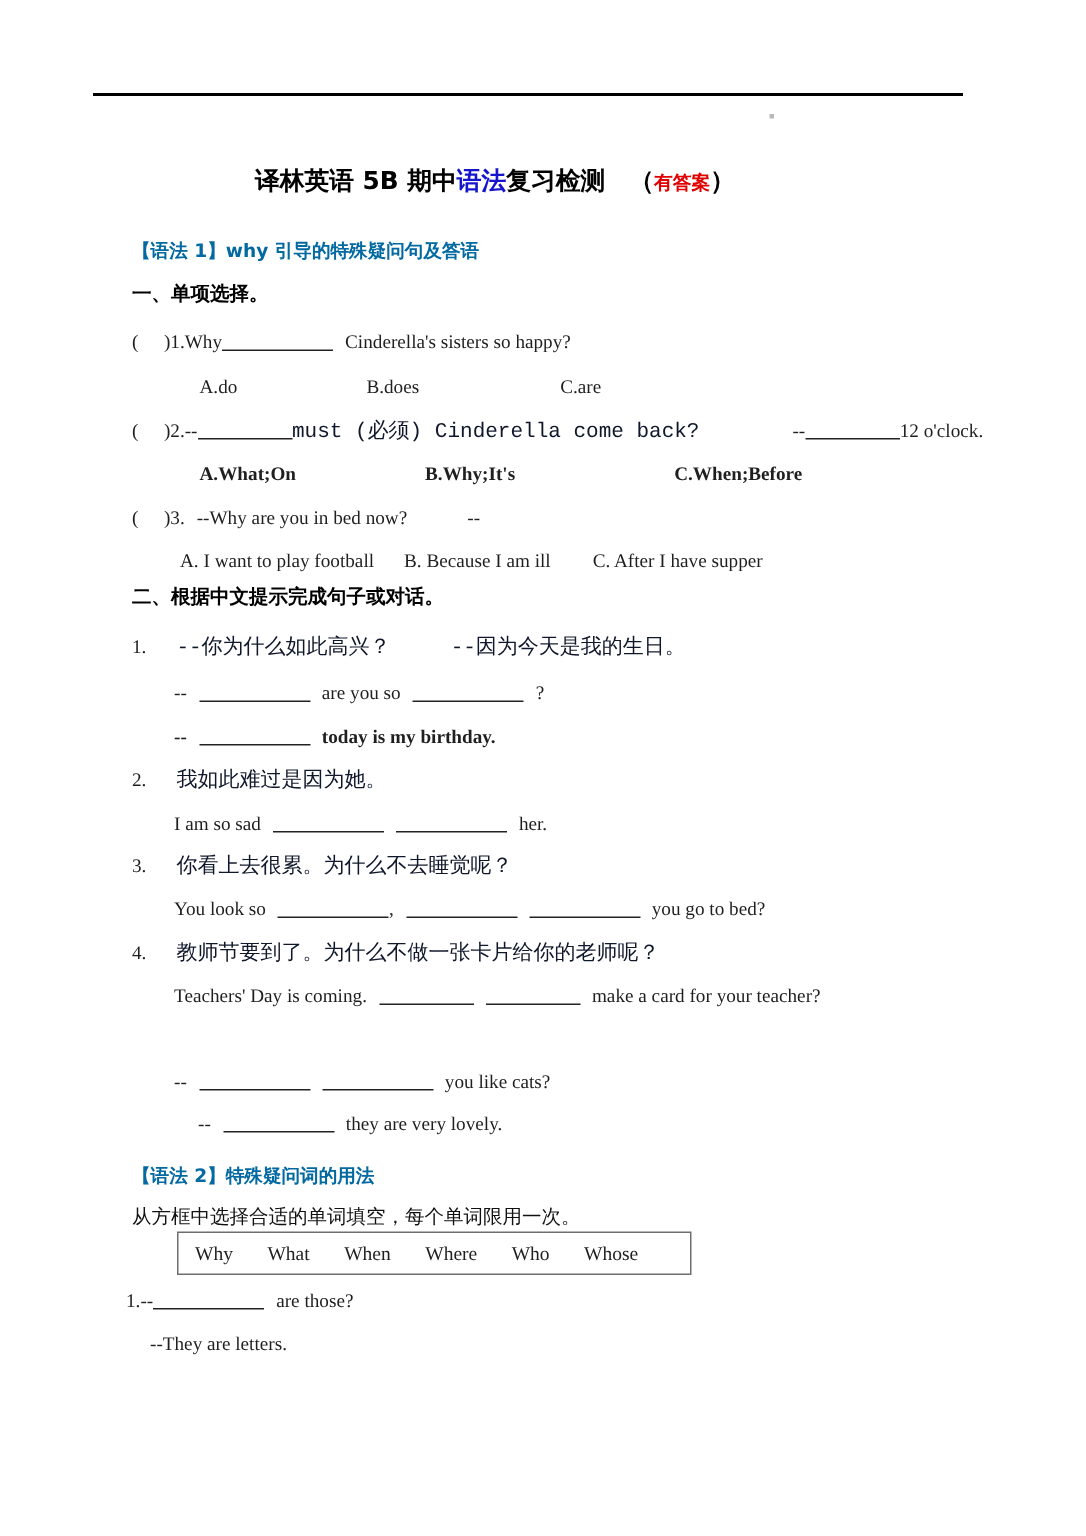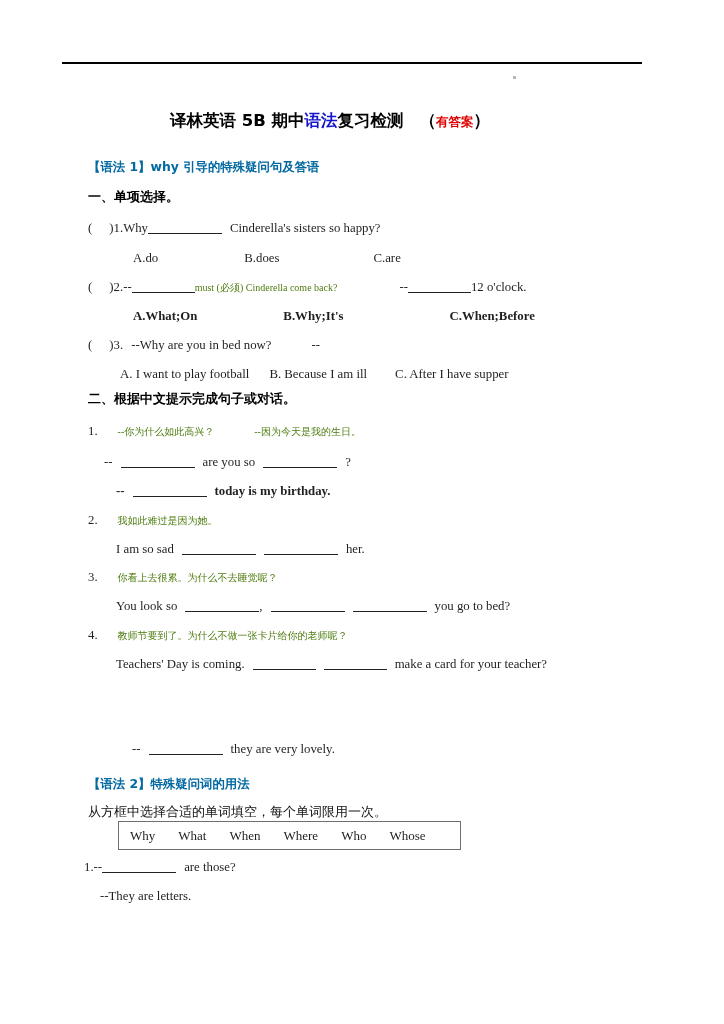--- a/index.html
+++ b/index.html
@@ -77,23 +77,23 @@
     font-size: 12.4px;
     color: #0369a1;
   }
   .sec-cn {
     font-family: "DejaVu Sans", "Liberation Sans", sans-serif;
     font-weight: bold;
     font-size: 13px;
     color: #000;
   }
   .cn {
-    font-family: Liberation Serif, serif;
-    font-size: 10px;
-    color: #4d7c0f;
+    font-family: Liberation Mono, monospace;
+    font-size: 14px;
+    color: #0f172a;
   }
   .cn-big {
     font-family: "DejaVu Sans", "Liberation Sans", sans-serif;
     font-size: 13px;
     color: #111;
   }
   .en {
     font-family: "Liberation Serif", "DejaVu Serif", serif;
     font-size: 12.8px;
     color: #1f1f1f;
@@ -179,21 +179,21 @@
   </div>
   <div class="ln en" style="left:120px; top:367px;">
     <span>A. I want to play football</span><span class="sp-m"></span><span>B. Because I am ill</span><span class="sp-m"></span><span class="sp-s"></span><span>C. After I have supper</span>
   </div>
 
   <div class="ln sec-cn" style="left:88px; top:392px;">二、根据中文提示完成句子或对话。</div>
 
   <div class="ln" style="left:88px; top:424px;">
     <span class="en">1.</span><span class="sp-m"></span><span class="cn">--你为什么如此高兴？</span><span class="sp-l"></span><span class="cn">--因为今天是我的生日。</span>
   </div>
-  <div class="ln en" style="left:104px; top:455px;">
+  <div class="ln en" style="left:116px; top:455px;">
     <span>--</span><span class="sp-s"></span><span class="blank b-lg"></span><span class="sp-s"></span><span>are you so</span><span class="sp-s"></span><span class="blank b-lg"></span><span class="sp-s"></span><span>?</span>
   </div>
   <div class="ln en" style="left:116px; top:484px;font-weight:bold;">
     <span>--</span><span class="sp-s"></span><span class="blank b-lg"></span><span class="sp-s"></span><span>today is my birthday.</span>
   </div>
 
   <div class="ln" style="left:88px; top:513px;">
     <span class="en">2.</span><span class="sp-m"></span><span class="cn">我如此难过是因为她。</span>
   </div>
   <div class="ln en" style="left:116px; top:542px;">
@@ -207,20 +207,23 @@
     <span>You look so</span><span class="sp-s"></span><span class="blank b-lg"></span><span>,</span><span class="sp-s"></span><span class="blank b-lg"></span><span class="sp-s"></span><span class="blank b-lg"></span><span class="sp-s"></span><span>you go to bed?</span>
   </div>
 
   <div class="ln" style="left:88px; top:628px;">
     <span class="en">4.</span><span class="sp-m"></span><span class="cn">教师节要到了。为什么不做一张卡片给你的老师呢？</span>
   </div>
   <div class="ln en" style="left:116px; top:657px;">
     <span>Teachers' Day is coming.</span><span class="sp-s"></span><span class="blank b-md"></span><span class="sp-s"></span><span class="blank b-md"></span><span class="sp-s"></span><span>make a card for your teacher?</span>
   </div>
 
+  <div class="ln en" style="left:116px; top:714px;">
+    <span>--</span><span class="sp-s"></span><span class="blank b-lg"></span><span class="sp-s"></span><span class="blank b-lg"></span><span class="sp-s"></span><span>you like cats?</span>
+  </div>
   <div class="ln en" style="left:132px; top:742px;">
     <span>--</span><span class="sp-s"></span><span class="blank b-lg"></span><span class="sp-s"></span><span>they are very lovely.</span>
   </div>
 
   <div class="ln hdr-cn" style="left:88px; top:777px;">【语法 2】特殊疑问词的用法</div>
 
   <div class="ln cn-big" style="left:88px; top:805px;">从方框中选择合适的单词填空，每个单词限用一次。</div>
 
   <div class="word-box">
     <div class="word-box-inner">

